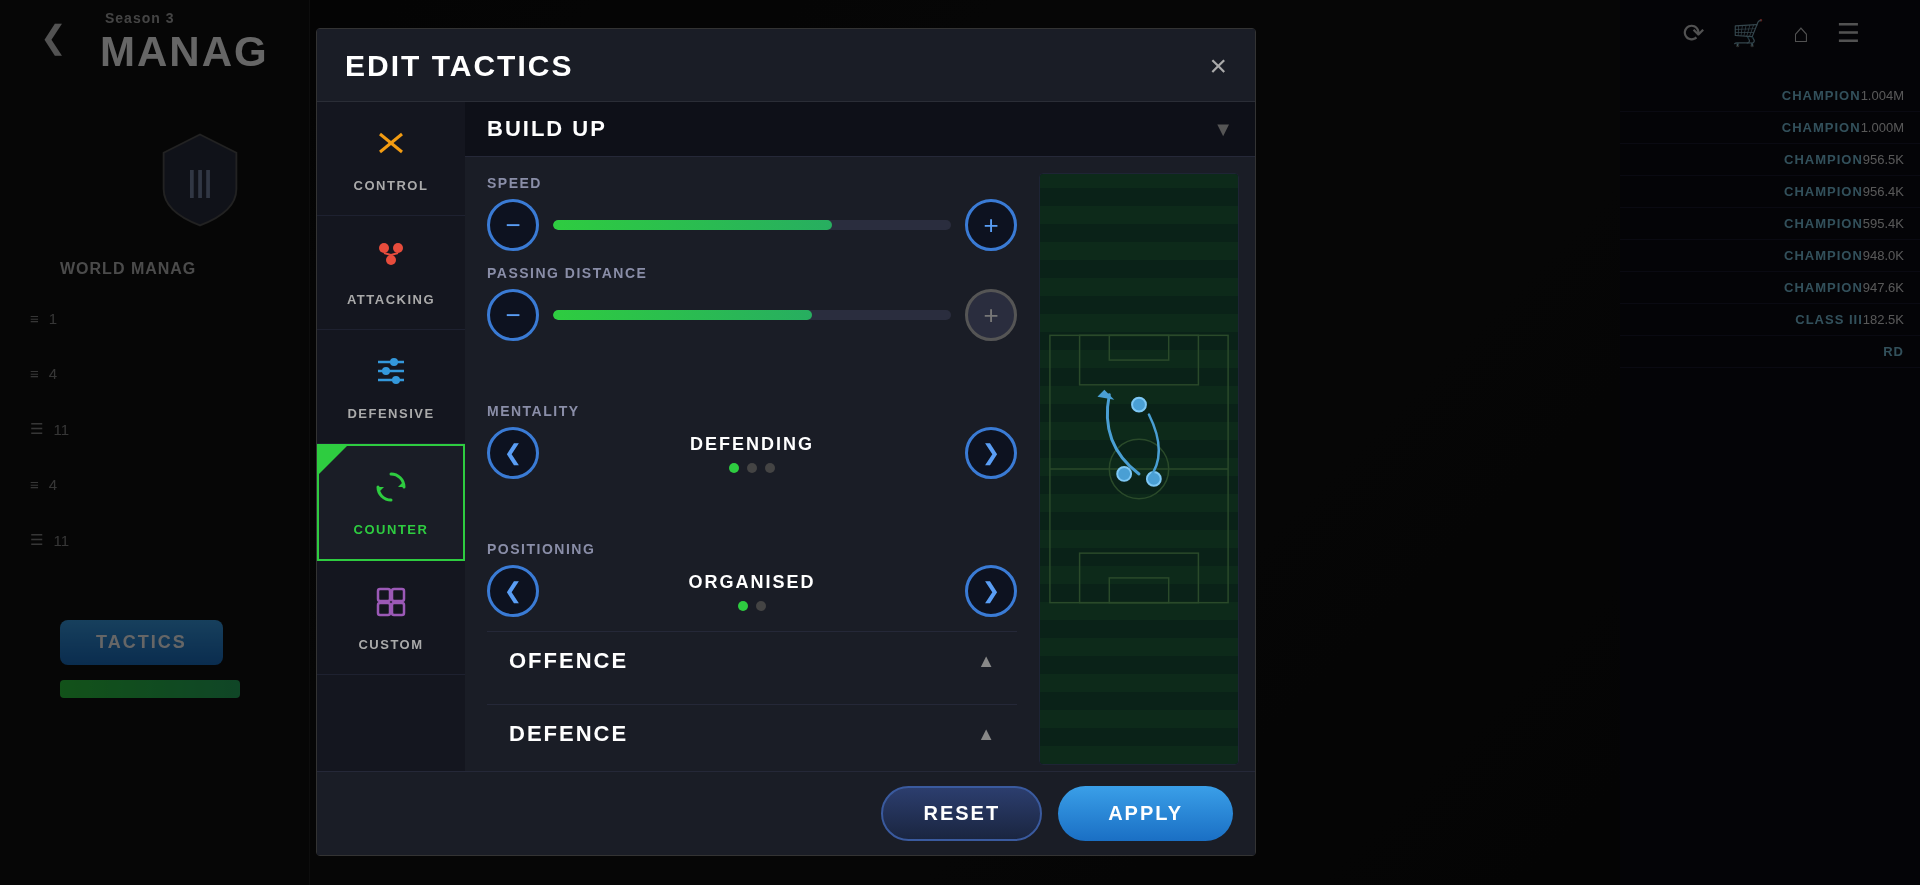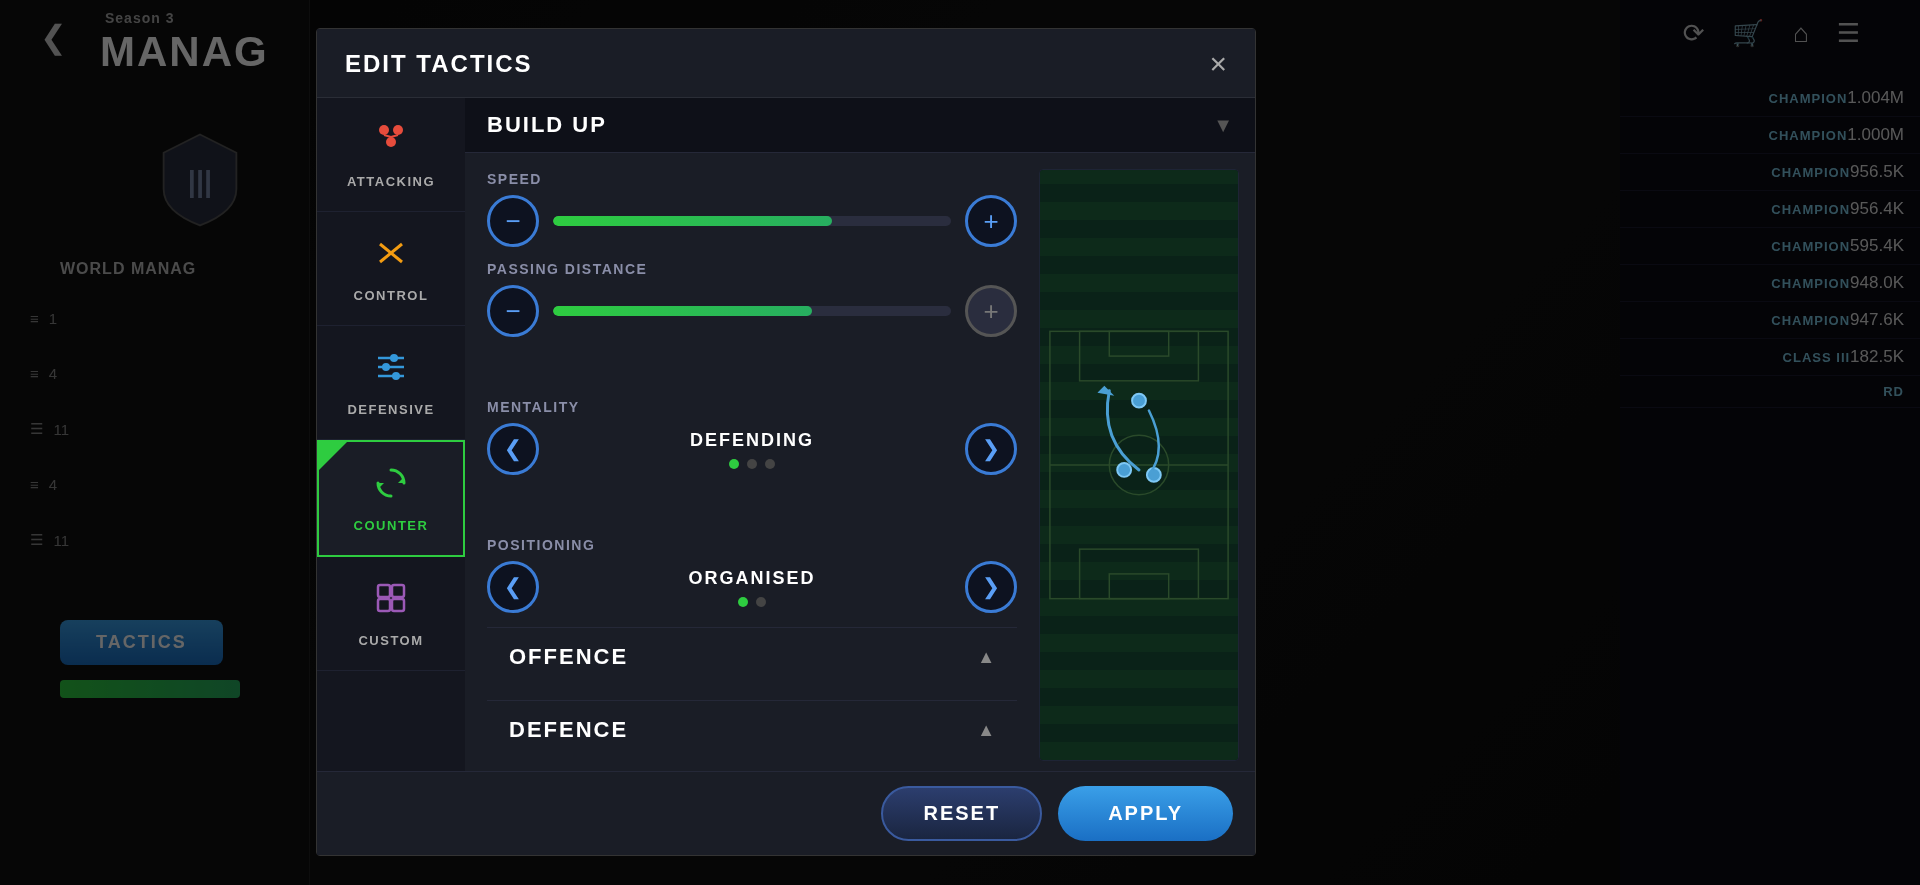--- a/index.html
+++ b/index.html
@@ -182,21 +182,21 @@
 
     .score-label {
       color: #7ec8e3;
       font-weight: 600;
       font-size: 13px;
       letter-spacing: 1px;
     }
 
     .score-value {
       color: #ddd;
-      font-size: 17px;
+      font-size: 13px;
     }
 
     
     .modal-backdrop {
       position: absolute;
       inset: 0;
       background: rgba(0,0,0,0.6);
     }
 
     .modal {
@@ -217,21 +217,21 @@
       display: flex;
       align-items: center;
       justify-content: space-between;
       padding: 20px 28px 18px 28px;
       background: #1a1d26;
       border-bottom: 1px solid #2a2d36;
     }
 
     .modal-title {
       color: #fff;
-      font-size: 24px;
+      font-size: 30px;
       font-weight: 900;
       letter-spacing: 2px;
     }
 
     .close-btn {
       color: #aaa;
       font-size: 30px;
       cursor: pointer;
       line-height: 1;
       background: none;
@@ -660,41 +660,41 @@
   <div class="modal-header">
     <span class="modal-title">EDIT TACTICS</span>
     <button class="close-btn">×</button>
   </div>
 
   <div class="modal-body">
 
     <div class="tactic-nav">
 
       <div class="tactic-nav-item">
+        <div class="nav-icon control-icon">
+          <svg width="38" height="38" viewBox="0 0 38 38">
+            <line x1="8" y1="10" x2="30" y2="28" stroke="#f39c12" stroke-width="3"></line>
+            <line x1="30" y1="10" x2="8" y2="28" stroke="#f39c12" stroke-width="3"></line>
+          </svg>
+        </div>
+        <span class="nav-label">CONTROL</span>
+      </div>
+
+      <div class="tactic-nav-item">
         <div class="nav-icon attacking-icon">
           <svg width="38" height="38" viewBox="0 0 38 38">
 
             <circle cx="12" cy="10" r="5" fill="#e74c3c"></circle>
             <circle cx="26" cy="10" r="5" fill="#e74c3c"></circle>
             <circle cx="19" cy="22" r="5" fill="#e74c3c"></circle>
             <line x1="12" y1="15" x2="19" y2="17" stroke="#e74c3c" stroke-width="2"></line>
             <line x1="26" y1="15" x2="19" y2="17" stroke="#e74c3c" stroke-width="2"></line>
           </svg>
         </div>
         <span class="nav-label">ATTACKING</span>
-      </div>
-
-      <div class="tactic-nav-item">
-        <div class="nav-icon control-icon">
-          <svg width="38" height="38" viewBox="0 0 38 38">
-            <line x1="8" y1="10" x2="30" y2="28" stroke="#f39c12" stroke-width="3"></line>
-            <line x1="30" y1="10" x2="8" y2="28" stroke="#f39c12" stroke-width="3"></line>
-          </svg>
-        </div>
-        <span class="nav-label">CONTROL</span>
       </div>
 
       <div class="tactic-nav-item">
         <div class="nav-icon defensive-icon">
           <svg width="38" height="38" viewBox="0 0 38 38">
 
             <line x1="6" y1="10" x2="32" y2="10" stroke="#3498db" stroke-width="2.5"></line>
             <circle cx="22" cy="10" r="4" fill="#3498db"></circle>
             <line x1="6" y1="19" x2="32" y2="19" stroke="#3498db" stroke-width="2.5"></line>
             <circle cx="14" cy="19" r="4" fill="#3498db"></circle>

